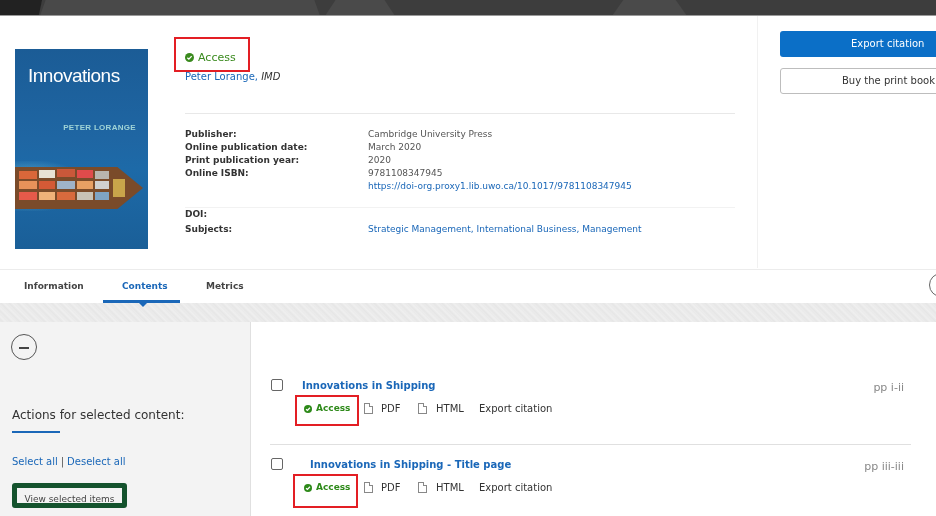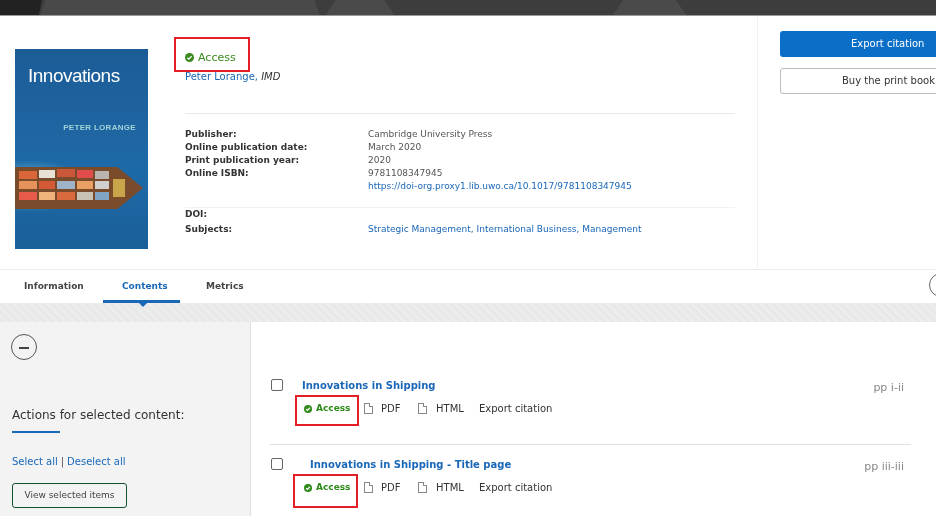--- a/index.html
+++ b/index.html
@@ -54,21 +54,21 @@
   .paper { position: absolute; left: 0; top: 303px; width: 936px; height: 19px;
     background: repeating-linear-gradient(45deg, #ececec 0px, #e6e6e6 2px, #efefef 4px, #e9e9e9 6px); }
 
   .left-panel { position: absolute; left: 0; top: 322px; width: 251px; height: 194px; background: #f3f3f3; border-right: 1px solid #e0e0e0; }
   .collapse-btn { position: absolute; left: 11px; top: 334px; width: 26px; height: 26px; border: 1px solid #555; border-radius: 50%; background: #f3f3f3; }
   .collapse-btn span { position: absolute; left: 7px; top: 12px; width: 10px; height: 1.5px; background: #444; }
   .actions-title { position: absolute; left: 12px; top: 408px; font-size: 12px; color: #333; }
   .actions-underline { position: absolute; left: 12px; top: 431px; width: 48px; height: 2px; background: #1a67b8; }
   .sel-links { position: absolute; left: 12px; top: 456px; font-size: 10px; color: #1a67b8; }
   .sel-links .sep { color: #555; margin: 0 3px; }
-  .view-btn { position: absolute; left: 12px; top: 483px; width: 115px; height: 25px; border: 1px solid #14532d;
+  .view-btn { position: absolute; left: 12px; top: 483px; width: 115px; height: 25px; border: 5px solid #14532d;
     border-radius: 3px; background: #f3f3f3; font-size: 9px; color: #444; text-align: center; line-height: 23px; }
 
   .item-check { position: absolute; left: 271px; width: 12px; height: 12px; border: 1px solid #666; border-radius: 2px; background: #fff; }
   .item-title { position: absolute; left: 302px; font-size: 10px; font-weight: bold; color: #1a67b8; }
   .item-access { position: absolute; left: 295px; width: 64px; border: 2px solid #e31e24; }
   .item-access .ck { position: absolute; left: 7px; top: 8px; }
   .item-access .lbl { position: absolute; left: 19px; top: 6px; font-size: 9px; font-weight: bold; color: #2e8a1a; }
   .doc-icon { position: absolute; width: 9px; height: 11px; border: 1px solid #888; background: #fff; }
   .doc-icon::after { content: ""; position: absolute; right: -1px; top: -1px; width: 3px; height: 3px; background: #fff;
     border-left: 1px solid #888; border-bottom: 1px solid #888; }

